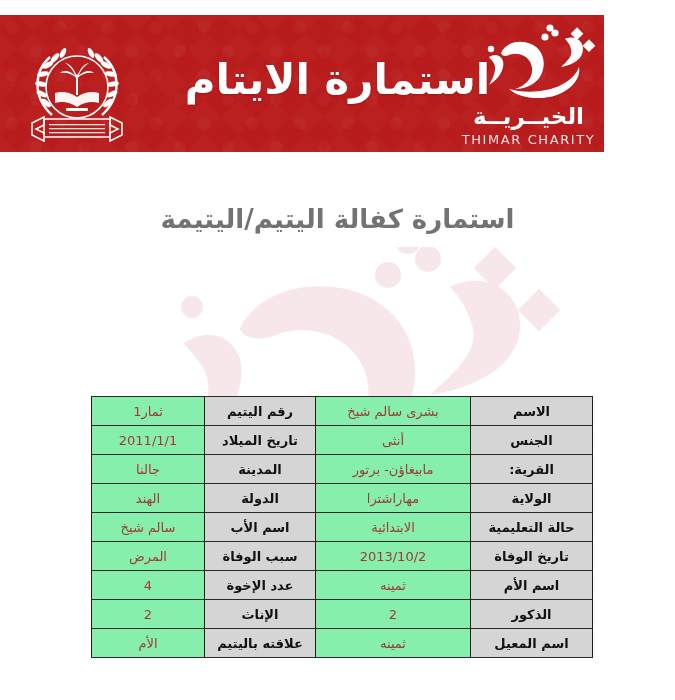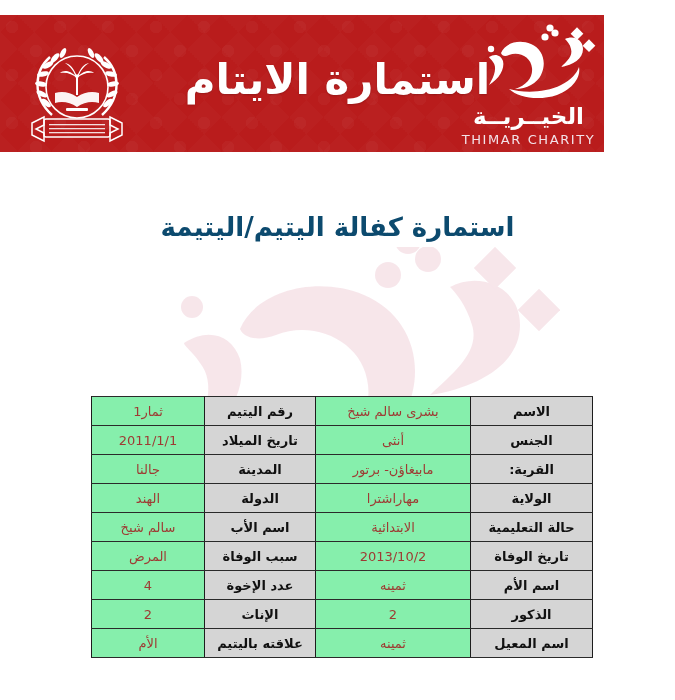--- a/index.html
+++ b/index.html
@@ -142,27 +142,27 @@
     text-align:center;
     font-size:31px;
     letter-spacing:5px;
     color:#b5123f;
     margin-top:6px;
     direction:ltr;
   }
 
   .form-title {
     position: absolute;
-    top: 60px;
+    top: 52px;
     left: 0;
     width: 675px;
     text-align: center;
     font-size: 26px;
     font-weight: bold;
-    color: #0c4a6e;
+    color: #737373;
     direction: rtl;
     z-index: 2;
     font-family: "DejaVu Sans", sans-serif;
   }
 
   .photo-frame {
     position: absolute;
     top: 277px;
     left: 288px;
     width: 98px;

